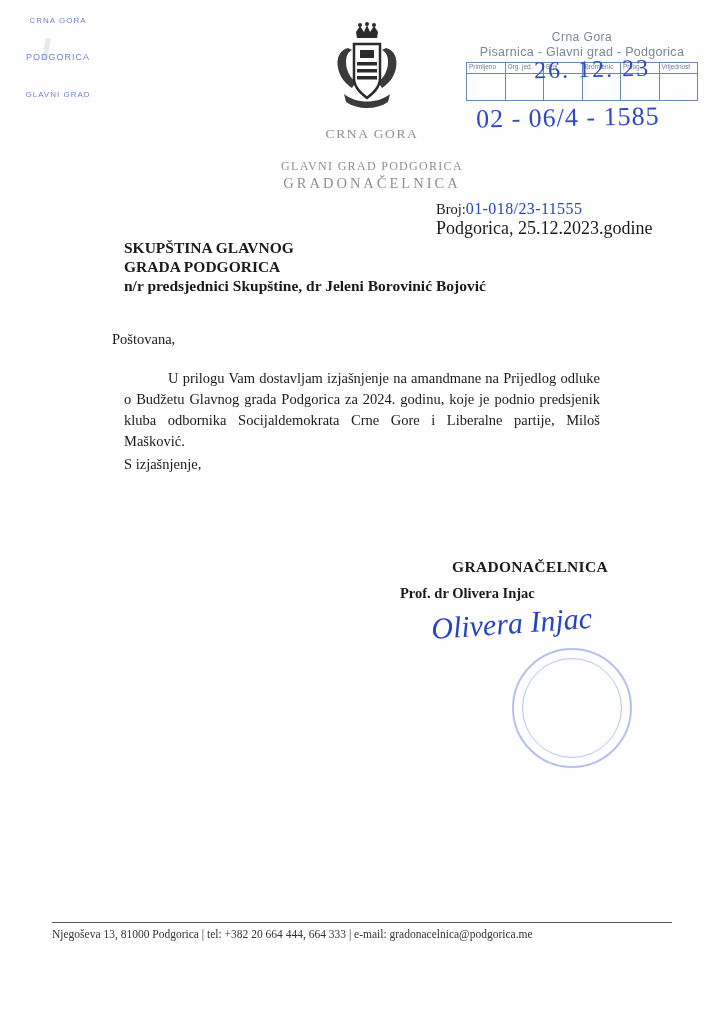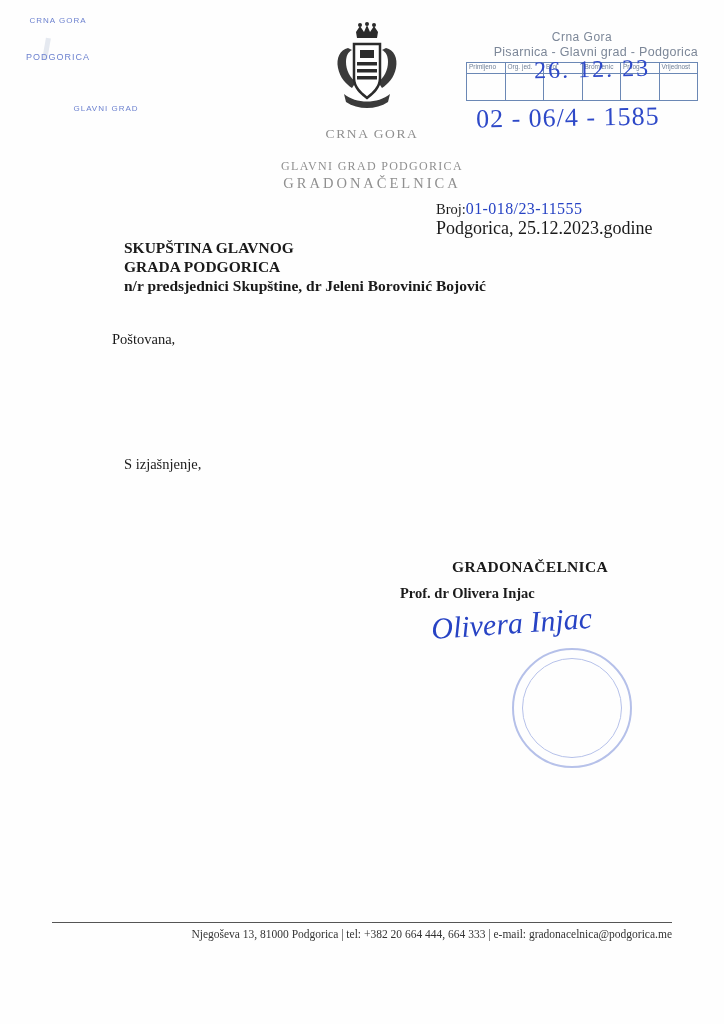--- a/index.html
+++ b/index.html
@@ -65,21 +65,21 @@
     color: #6f7d92;
     font-family: "Liberation Sans", sans-serif;
   }
   .stamp-title {
     text-align: center;
     font-size: 12px;
     letter-spacing: .5px;
     color: #7c8798;
   }
   .stamp-sub {
-    text-align: right;
+    text-align: center;
     font-size: 12.5px;
     letter-spacing: .3px;
     color: #7c8798;
     margin-top: 1px;
   }
   .stamp-table {
     margin-top: 3px;
     border: 1px solid #6b88b5;
     width: 232px;
     border-collapse: collapse;
@@ -236,36 +236,36 @@
     font-family: "Liberation Sans", sans-serif;
     letter-spacing: 1px;
   }
   .seal-text span {
     position: absolute;
     width: 116px;
     text-align: center;
   }
   .seal-t1 { top: 16px; }
   .seal-t2 { top: 52px; font-size: 9px; }
-  .seal-t3 { top: 104px; padding-left: 48px; }
+  .seal-t3 { top: 90px; }
 
   
   .footer-rule {
     position: absolute;
     left: 52px;
     top: 922px;
     width: 620px;
     border-top: 1px solid #555;
   }
   .footer-text {
     position: absolute;
     left: 52px;
     top: 928px;
     width: 620px;
-    text-align: right;
+    text-align: left;
     font-size: 11.5px;
     color: #333;
     font-family: "Liberation Serif", serif;
   }
 
   
   .scan-mark {
     position: absolute;
     left: 44px;
     top: 38px;
@@ -345,20 +345,21 @@
     <div class="dateline">Podgorica, 25.12.2023.godine</div>
   </div>
 
   <div class="addressee">
     <div>SKUPŠTINA GLAVNOG</div>
     <div>GRADA PODGORICA</div>
     <div>n/r predsjednici Skupštine, dr Jeleni Borovinić Bojović</div>
   </div>
 
   <div class="salutation">Poštovana,</div>
+  <div class="para">U prilogu Vam dostavljam izjašnjenje na amandmane na Prijedlog odluke o Budžetu Glavnog grada Podgorica za 2024. godinu, koje je podnio predsjenik kluba odbornika Socijaldemokrata Crne Gore i Liberalne partije, Miloš Mašković.</div>
   <div class="closing">S izjašnjenje,</div>
 
   <div class="sig-title">GRADONAČELNICA</div>
   <div class="sig-name">Prof. dr Olivera Injac</div>
   <div class="signature">Olivera Injac</div>
 
   <div class="seal"></div>
   <div class="seal-text">
     <span class="seal-t1">CRNA GORA</span>
     <span class="seal-t2">PODGORICA</span>

